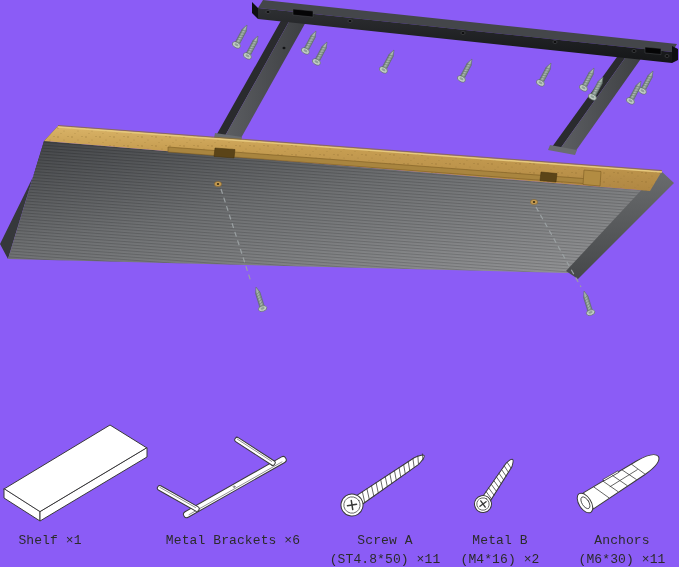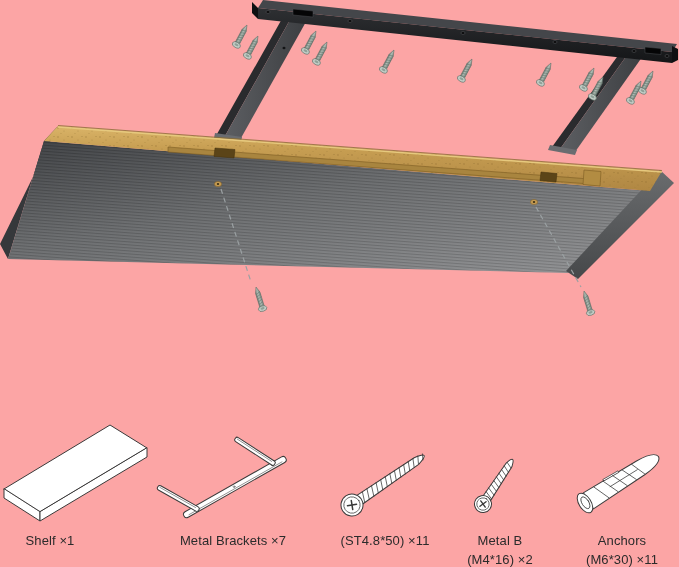--- a/index.html
+++ b/index.html
@@ -1,18 +1,18 @@
 <!DOCTYPE html>
 <html><head>
 <meta charset="utf-8">
 <style>
   html,body{margin:0;padding:0;background:#fff;}
   .stage{
-    position:relative;width:679px;height:567px;background:#fca5a5;overflow:hidden;
-    font-family:Liberation Sans, sans-serif;
+    position:relative;width:679px;height:567px;background:#8b5cf6;overflow:hidden;
+    font-family:Liberation Mono, monospace;
   }
   .stage svg{position:absolute;left:0;top:0;}
   .part-label{
     position:absolute;width:170px;text-align:center;color:#2b2b2b;
     font-size:13px;line-height:18.5px;letter-spacing:.1px;
   }
   .part-label span{display:block;white-space:nowrap;}
 </style>
 </head>
 <body>
@@ -246,24 +246,25 @@
       <ellipse cx="0.5" cy="0" rx="3.4" ry="6.6" fill="none" stroke-width="0.8"></ellipse>
     </g>
   </g>
 </svg>
 
 <div class="part-label" style="left:-35px;top:532px">
   <span>Shelf ×1</span>
   <span></span>
 </div>
 <div class="part-label" style="left:148px;top:532px">
-  <span>Metal Brackets ×7</span>
+  <span>Metal Brackets ×6</span>
   <span></span>
 </div>
 <div class="part-label" style="left:300px;top:532px">
+  <span>Screw A</span>
   <span>(ST4.8*50) ×11</span>
 </div>
 <div class="part-label" style="left:415px;top:532px">
   <span>Metal B</span>
   <span>(M4*16) ×2</span>
 </div>
 <div class="part-label" style="left:537px;top:532px">
   <span>Anchors</span>
   <span>(M6*30) ×11</span>
 </div>

